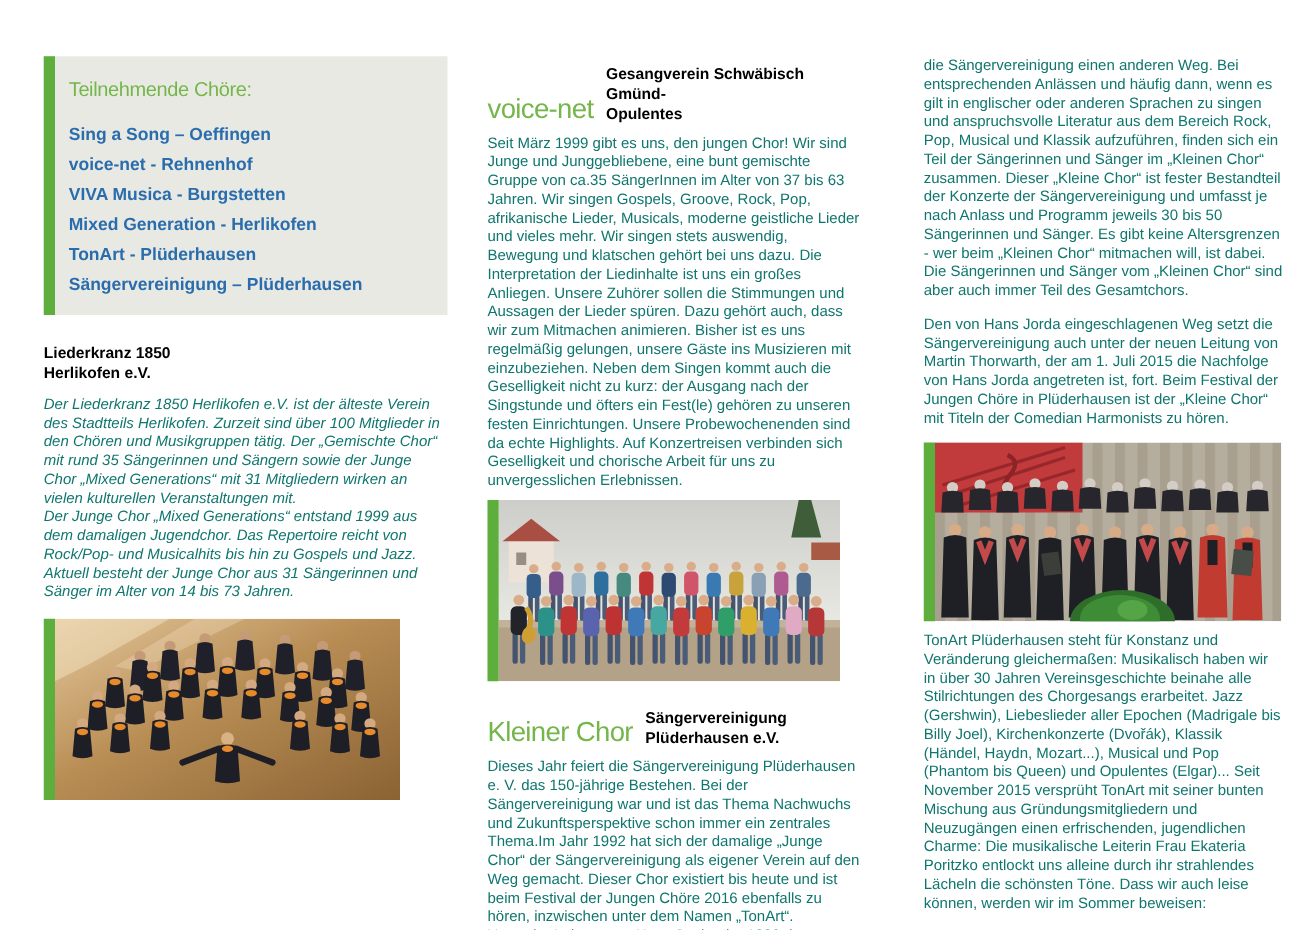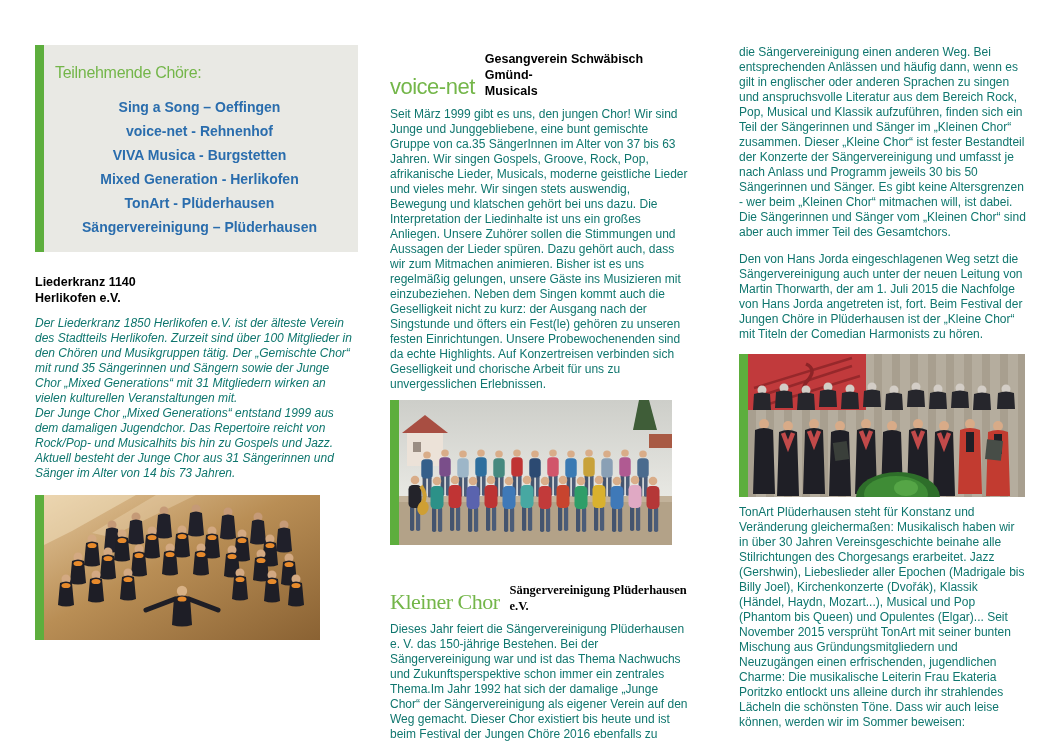--- a/index.html
+++ b/index.html
@@ -19,21 +19,21 @@
     background:#e9e9e4;
     border-left:9px solid #5dae3d;
     margin-top:45px;
     padding:13px 14px 13px 11px;
   }
   .pbox-title{
     color:#74b64a;font-size:16px;line-height:28px;font-weight:400;
     letter-spacing:-0.3px;margin:1px 0 8px 0;
   }
   .pbox-item{
-    color:#2a6dad;font-size:14px;line-height:24px;font-weight:700;text-align:center;
+    color:#2a6dad;font-size:14px;line-height:24px;font-weight:700;
   }
 
   
   .head-row{display:flex;align-items:flex-end;gap:10px;}
   .sec-head{
     color:#74b64a;font-size:22px;line-height:24px;font-weight:400;
     letter-spacing:-0.5px;white-space:nowrap;
   }
   .org{
     color:#000000;font-size:12.5px;line-height:16px;font-weight:700;
@@ -51,21 +51,21 @@
   .photo svg{display:block;}
 
   
   .col-left .head-row{margin-top:17px;}
   .col-left .body-text{margin-top:10px;font-style:italic;}
   .col-left .photo{margin-top:14px;}
 
   .col-mid .head-row.first{margin-top:46px;}
   .col-mid .body-text.first{margin-top:8px;}
   .col-mid .photo{margin-top:8px;}
-  .col-mid .head-row.second{margin-top:32px;font-family:Liberation Serif, serif;}
+  .col-mid .head-row.second{margin-top:16px;}
   .col-mid .body-text.second{margin-top:8px;}
 
   .col-right .body-text.cont{margin-top:45px;}
   .col-right .body-text.cont2{margin-top:12px;}
   .col-right .photo{margin-top:12px;}
   .col-right .head-row{margin-top:16px;}
   .col-right .body-text.tonart{margin-top:8px;}
 </style>
 </head>
 <body>
@@ -77,21 +77,21 @@
     <div class="pbox-item">Sing a Song – Oeffingen</div>
     <div class="pbox-item">voice-net - Rehnenhof</div>
     <div class="pbox-item">VIVA Musica -  Burgstetten</div>
     <div class="pbox-item">Mixed Generation - Herlikofen</div>
     <div class="pbox-item">TonArt - Plüderhausen</div>
     <div class="pbox-item">Sängervereinigung – Plüderhausen</div>
   </div>
 
   <div class="head-row">
     <div class="org">
-      <div>Liederkranz 1140</div>
+      <div>Liederkranz 1850</div>
       <div>Herlikofen e.V.</div>
     </div>
   </div>
 
   <div class="body-text">
     <p>Der Liederkranz 1850 Herlikofen e.V. ist der älteste Verein des Stadtteils Herlikofen. Zurzeit sind über 100 Mitglieder in den Chören und Musikgruppen tätig. Der „Gemischte Chor“ mit rund 35 Sängerinnen und Sängern sowie der Junge Chor „Mixed Generations“ mit 31 Mitgliedern wirken an vielen kulturellen Veranstaltungen mit.</p>
     <p>Der Junge Chor „Mixed Generations“ entstand 1999 aus dem damaligen Jugendchor. Das Repertoire reicht von Rock/Pop- und Musicalhits bis hin zu Gospels und Jazz. Aktuell besteht der Junge Chor aus 31 Sängerinnen und Sänger im Alter von 14 bis 73 Jahren.</p>
   </div>
 
   <div class="photo">
@@ -153,21 +153,21 @@
     </svg>
   </div>
 </div>
 
 <div class="col col-mid">
 
   <div class="head-row first">
     <div class="sec-head">voice-net</div>
     <div class="org">
       <div>Gesangverein Schwäbisch Gmünd-</div>
-      <div>Musicals</div>
+      <div>Opulentes</div>
     </div>
   </div>
 
   <div class="body-text first">
     <p>Seit März 1999 gibt es uns, den jungen Chor! Wir sind Junge und Junggebliebene, eine bunt gemischte Gruppe von ca.35 SängerInnen im Alter von 37 bis 63 Jahren. Wir singen Gospels, Groove, Rock, Pop, afrikanische Lieder, Musicals, moderne geistliche Lieder und vieles mehr. Wir singen stets auswendig, Bewegung und klatschen gehört bei uns dazu. Die Interpretation der Liedinhalte ist uns ein großes Anliegen. Unsere Zuhörer sollen die Stimmungen und Aussagen der Lieder spüren. Dazu gehört auch, dass wir zum Mitmachen animieren. Bisher ist es uns regelmäßig gelungen, unsere Gäste ins Musizieren mit einzubeziehen. Neben dem Singen kommt auch die Geselligkeit nicht zu kurz: der Ausgang nach der Singstunde und öfters ein Fest(le) gehören zu unseren festen Einrichtungen. Unsere Probewochenenden sind da echte Highlights. Auf Konzertreisen verbinden sich Geselligkeit und chorische Arbeit für uns zu unvergesslichen Erlebnissen.</p>
   </div>
 
   <div class="photo">
     <div class="photo-bar"></div>
     <svg viewBox="0 0 273 145" width="273" height="145">

